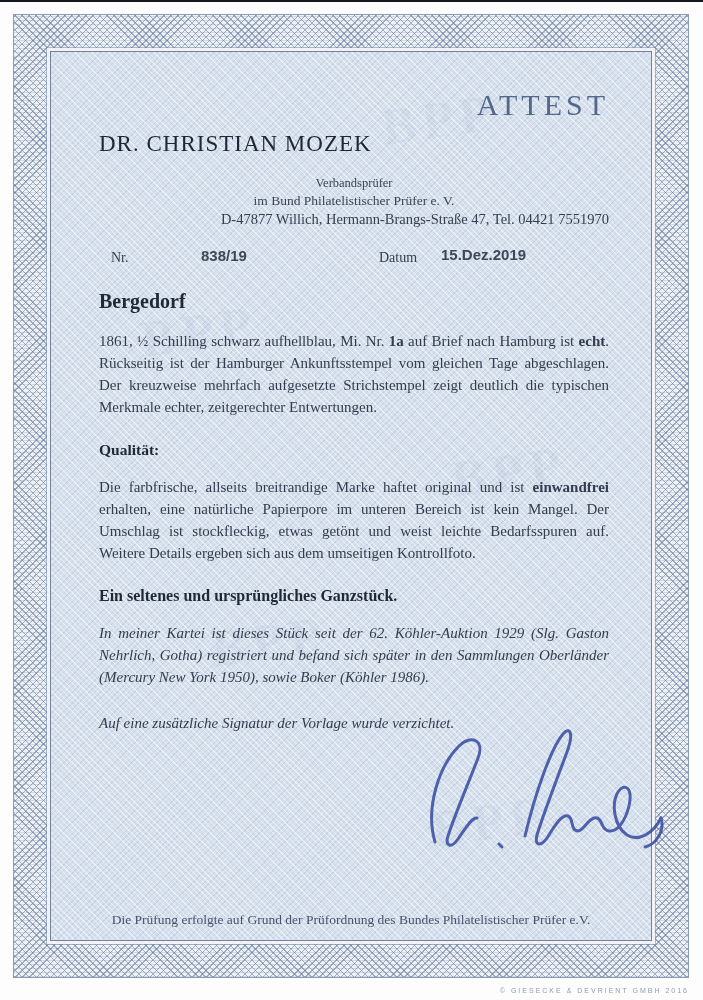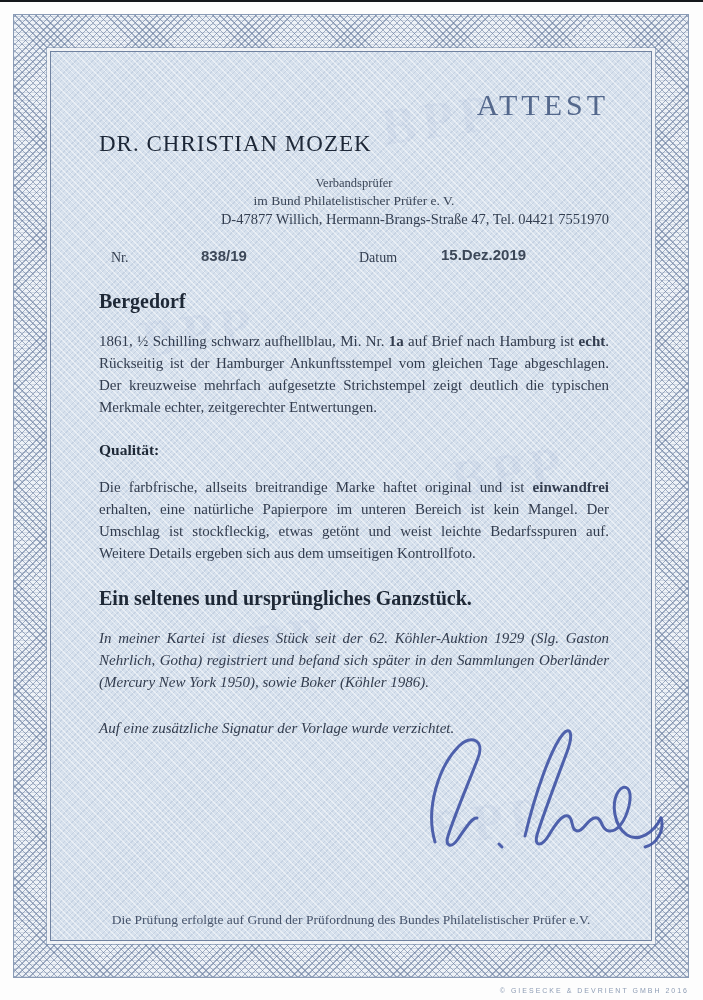--- a/index.html
+++ b/index.html
@@ -53,32 +53,32 @@
   .examiner-addr  { margin-top:2px; text-align:right; font-size:14.5px; color:#333e50; }
 
   .meta-row { position:relative; height:22px; margin-top:18px; font-size:14px; }
   .meta-row .lbl { position:absolute; color:#333e50; }
   .meta-row .val {
     position:absolute; font-family:"Liberation Sans", sans-serif;
     font-size:15px; font-weight:600; color:#3c4758;
   }
   .nr-label   { left:12px; top:4px; }
   .nr-value   { left:74px; top:1px;padding-left:28px; }
-  .date-label { left:260px; top:4px; }
+  .date-label { left:280px; top:4px; }
   .date-value { left:342px; top:0; }
 
   
   .doc-heading { margin-top:22px; font-size:20px; font-weight:bold; color:#1e2836; }
   p.body-par {
     margin-top:17px; font-size:15px; line-height:22px;
     text-align:justify; color:#323c4e;
   }
   .b { font-weight:bold; }
   .sub-heading { margin-top:23px; font-size:15.5px; font-weight:bold; color:#1e2836; }
-  .statement   { margin-top:23px; font-size:20px; font-weight:bold; color:#1e2836; }
+  .statement   { margin-top:23px; font-size:16px; font-weight:bold; color:#1e2836; }
   p.italic-par { font-style:italic; }
   .sig-note { margin-top:27px; font-size:15px; font-style:italic; color:#323c4e; }
 
   .signature { position:absolute; left:362px; top:668px; width:256px; height:150px; }
 
   .footer { position:absolute; left:0; right:0; bottom:12px; text-align:center; }
   .footer-areas { font-size:14px; color:#333e50; }
   .footer-legal { margin-top:5px; font-size:13.5px; color:#46536a; }
 
   .printer-credit {

